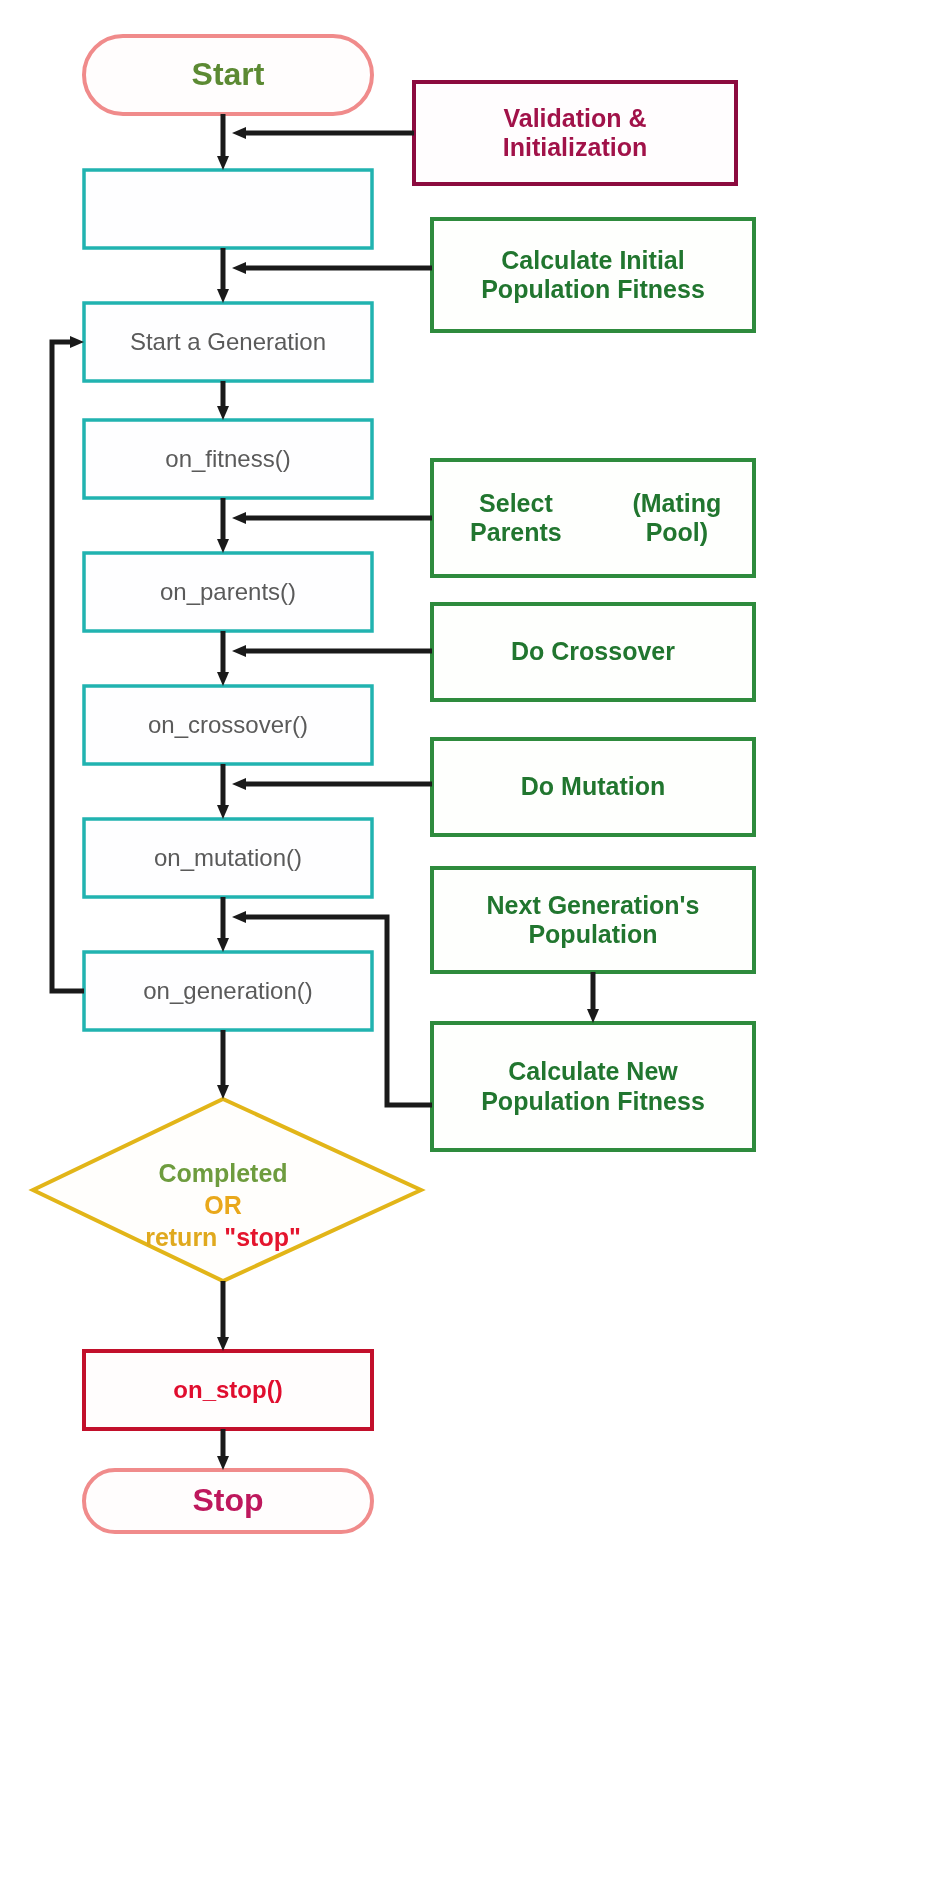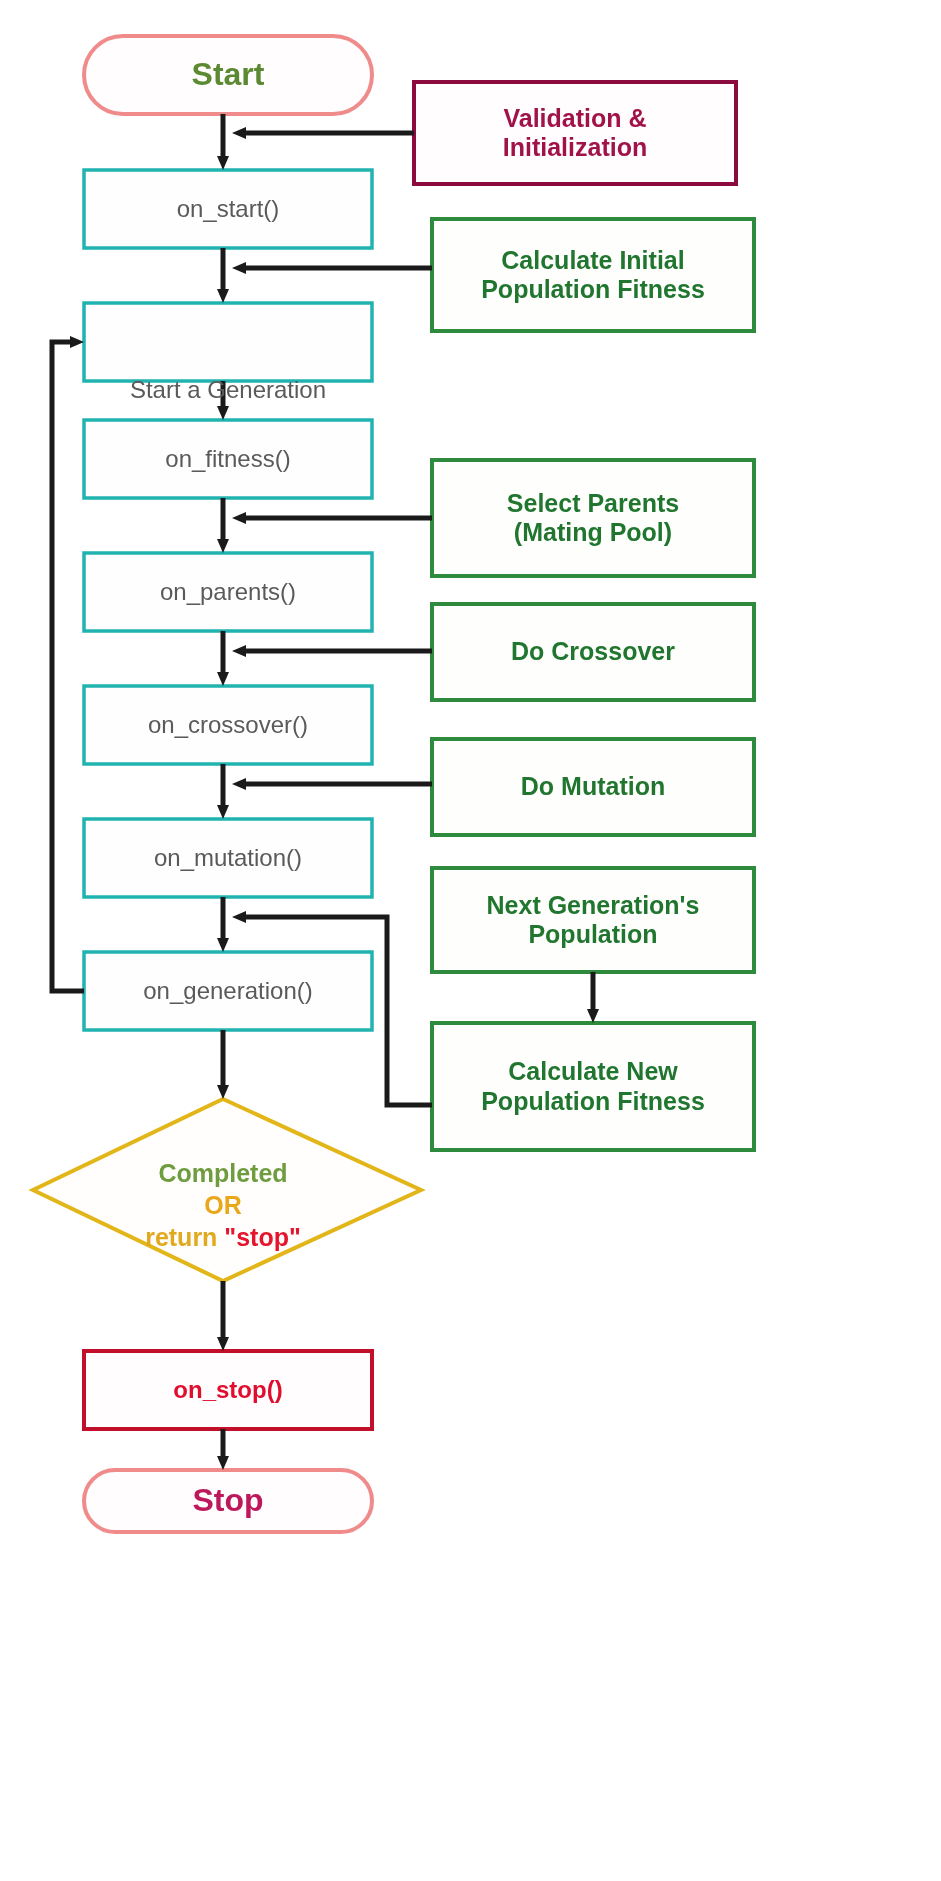--- a/index.html
+++ b/index.html
@@ -97,23 +97,22 @@
       <line x1="432" y1="651" x2="240" y2="651" marker-end="url(#ah)"></line>
       <line x1="432" y1="784" x2="240" y2="784" marker-end="url(#ah)"></line>
       <line x1="593" y1="972" x2="593" y2="1015" marker-end="url(#ah)"></line>
     </g>
 
     <path d="M432,1105 L387,1105 L387,917 L240,917" fill="none" stroke="#1a1a1a" stroke-width="5" marker-end="url(#ah)"></path>
   </svg>
 
   <div class="node-label terminal-text" style="left:84px;top:36px;width:288px;height:78px;color:#5c8a33;">Start</div>
 
-  <div class="node-label proc-text" style="left:84px;top:170px;width:288px;height:78px;">on_start()</div>
 
-  <div class="node-label proc-text" style="left:84px;top:303px;width:288px;height:78px;margin-top:48px;">Start a Generation</div>
+  <div class="node-label proc-text" style="left:84px;top:303px;width:288px;height:78px;">Start a Generation</div>
 
   <div class="node-label proc-text" style="left:84px;top:420px;width:288px;height:78px;">on_fitness()</div>
 
   <div class="node-label proc-text" style="left:84px;top:553px;width:288px;height:78px;border-radius:27px;">on_parents()</div>
 
   <div class="node-label proc-text" style="left:84px;top:686px;width:288px;height:78px;">on_crossover()</div>
 
   <div class="node-label proc-text" style="left:84px;top:819px;width:288px;height:78px;">on_mutation()</div>
 
   <div class="node-label proc-text" style="left:84px;top:952px;width:288px;height:78px;">on_generation()</div>
@@ -133,21 +132,21 @@
   <div class="node-label ann-text" style="left:414px;top:82px;width:322px;height:102px;flex-direction:column;color:#a11249;">
     <span>Validation &amp;</span>
     <span>Initialization</span>
   </div>
 
   <div class="node-label ann-text" style="left:432px;top:219px;width:322px;height:112px;flex-direction:column;color:#21762f;">
     <span>Calculate Initial</span>
     <span>Population Fitness</span>
   </div>
 
-  <div class="node-label ann-text" style="left:432px;top:460px;width:322px;height:116px;flex-direction:column;color:#21762f;">
+  <div class="node-label ann-text" style="left:432px;top:460px;width:322px;height:116px;flex-direction:row;color:#21762f;">
     <span>Select Parents</span>
     <span>(Mating Pool)</span>
   </div>
 
   <div class="node-label ann-text" style="left:432px;top:604px;width:322px;height:96px;color:#21762f;">Do Crossover</div>
 
   <div class="node-label ann-text" style="left:432px;top:739px;width:322px;height:96px;color:#21762f;">Do Mutation</div>
 
   <div class="node-label ann-text" style="left:432px;top:868px;width:322px;height:104px;flex-direction:column;color:#21762f;">
     <span>Next Generation's</span>

